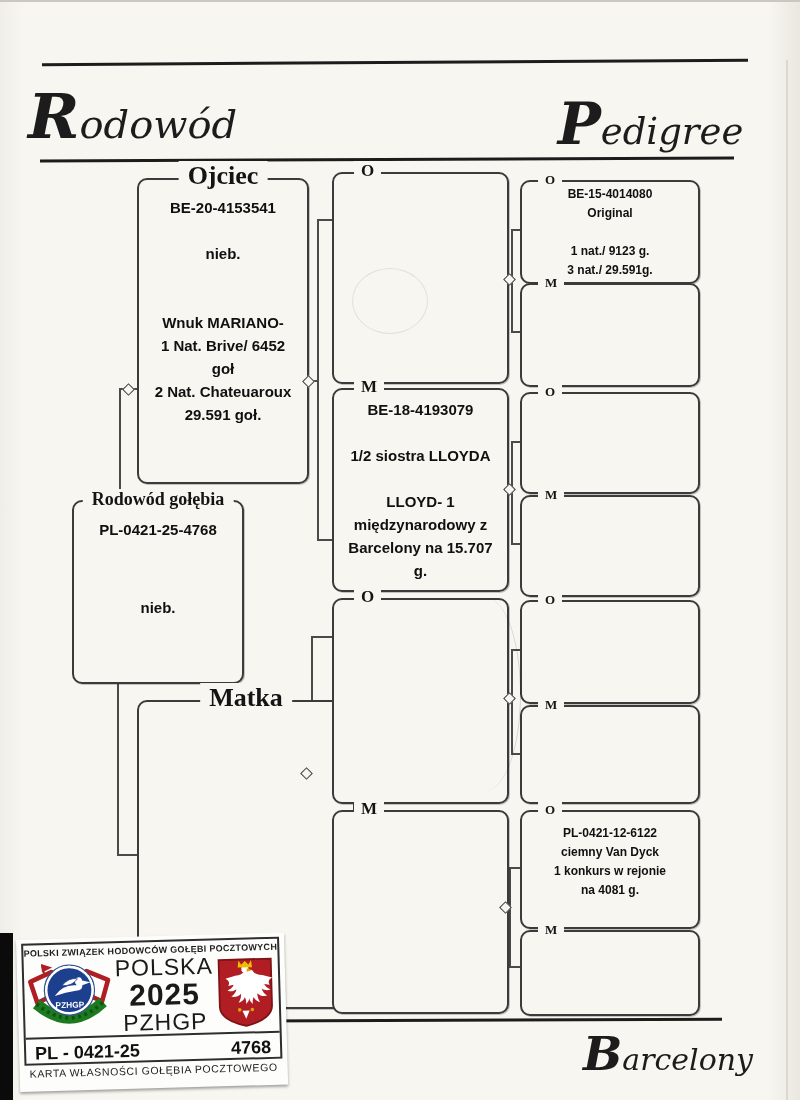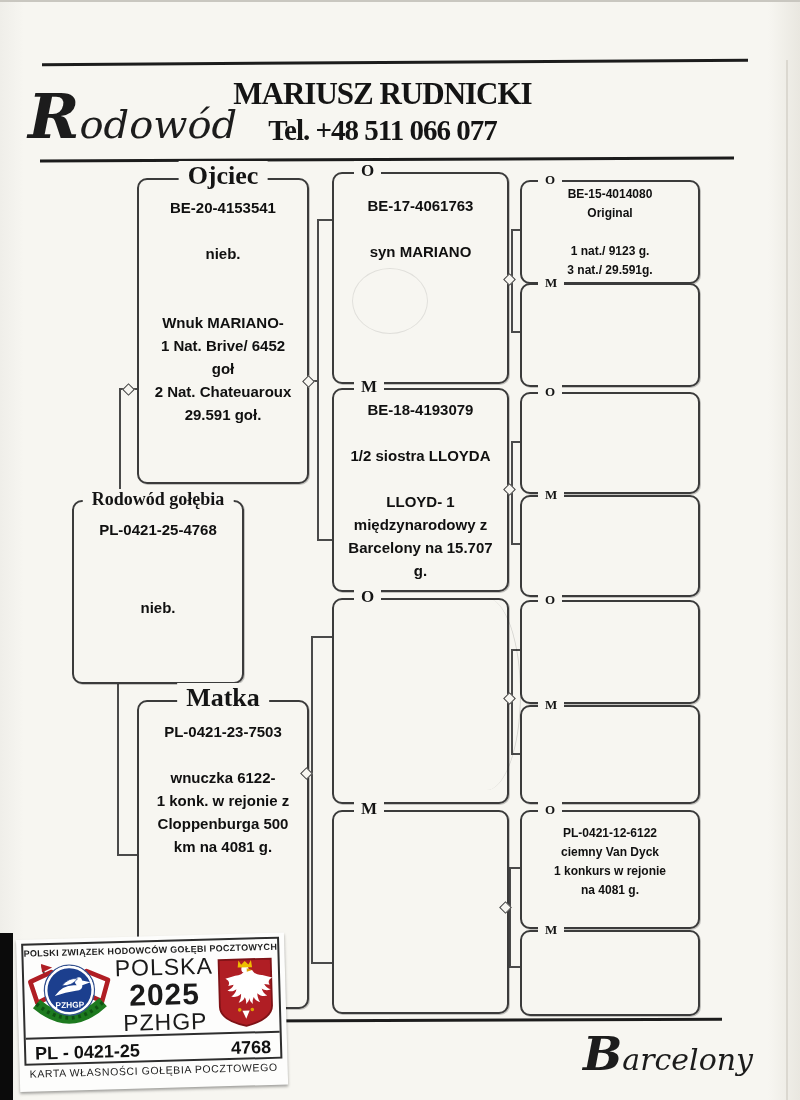--- a/index.html
+++ b/index.html
@@ -71,24 +71,21 @@
 </head>
 <body>
 
 <div id="page">
 
   <div class="edge" style="left:0;top:0;width:800px;height:2px;"></div>
   <div class="edge" style="left:786px;top:60px;width:2px;height:1040px;background:#dbd8d0;"></div>
 
   <div class="rule" style="left:42px;top:61px;width:706px;height:3px;transform:rotate(-.35deg);"></div>
   <div class="script" style="left:28px;top:80px;width:185px;font-size:40px;">Rodowód</div>
-  <div id="hdr-name">
-    <div class="owner">MARIUSZ RUDNICKI</div>
-    <div class="phone">Tel. +48 511 066 077</div>
-  </div>
+  <div class="script" style="left:553px;top:90px;width:195px;font-size:37px;">Pedigree</div>
   <div class="rule" style="left:40px;top:158px;width:694px;height:3px;transform:rotate(-.25deg);"></div>
 
   <div id="boxes-root">
       <div class="pbox" style="left: 137px; top: 178px; width: 168px; height: 302px;">
         <div class="frame-label fl-lg">Ojciec</div>
         <div class="box-lines" style="padding-top: 16px;">
           <div class="box-line">BE-20-4153541</div>
           <div class="box-line"></div>
           <div class="box-line">nieb.</div>
           <div class="box-line"></div>
@@ -101,38 +98,25 @@
         </div>
       </div>
       <div class="pbox" style="left: 72px; top: 500px; width: 168px; height: 180px;">
         <div class="frame-label fl-mid">Rodowód gołębia</div>
         <div class="box-lines" style="padding-top: 16px; gap: 16px;">
           <div class="box-line">PL-0421-25-4768</div>
           <div class="box-line"></div>
           <div class="box-line">nieb.</div>
         </div>
       </div>
-      <div class="pbox" style="left: 137px; top: 700px; width: 168px; height: 305px;">
+      <div class="pbox" style="left: 137px; top: 700px; width: 168px; height: 305px; padding-left: 46px;">
         <div class="frame-label fl-lg">Matka</div>
-        <div class="box-lines" style="padding-top: 18px;">
-          <div class="box-line">PL-0421-23-7503</div>
-          <div class="box-line"></div>
-          <div class="box-line">wnuczka 6122-</div>
-          <div class="box-line">1 konk. w rejonie z</div>
-          <div class="box-line">Cloppenburga 500</div>
-          <div class="box-line">km na 4081 g.</div>
-        </div>
       </div>
       <div class="pbox" style="left: 332px; top: 172px; width: 173px; height: 208px;">
         <div class="frame-label fl-tag">O</div>
-        <div class="box-lines" style="padding-top: 20px;">
-          <div class="box-line">BE-17-4061763</div>
-          <div class="box-line"></div>
-          <div class="box-line">syn MARIANO</div>
-        </div>
       </div>
       <div class="pbox" style="left: 332px; top: 388px; width: 173px; height: 200px;">
         <div class="frame-label fl-tag">M</div>
         <div class="box-lines" style="padding-top: 8px;">
           <div class="box-line">BE-18-4193079</div>
           <div class="box-line"></div>
           <div class="box-line">1/2 siostra LLOYDA</div>
           <div class="box-line"></div>
           <div class="box-line">LLOYD- 1</div>
           <div class="box-line">międzynarodowy z</div>

